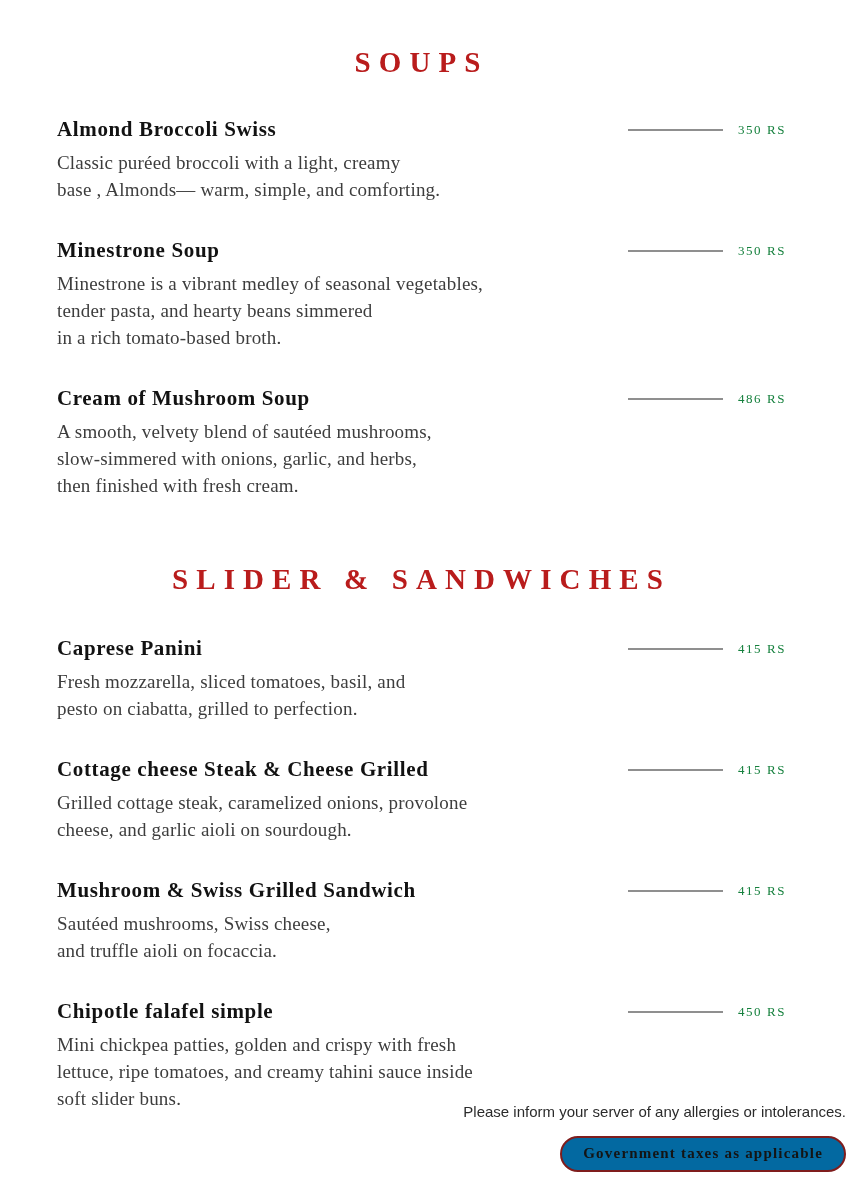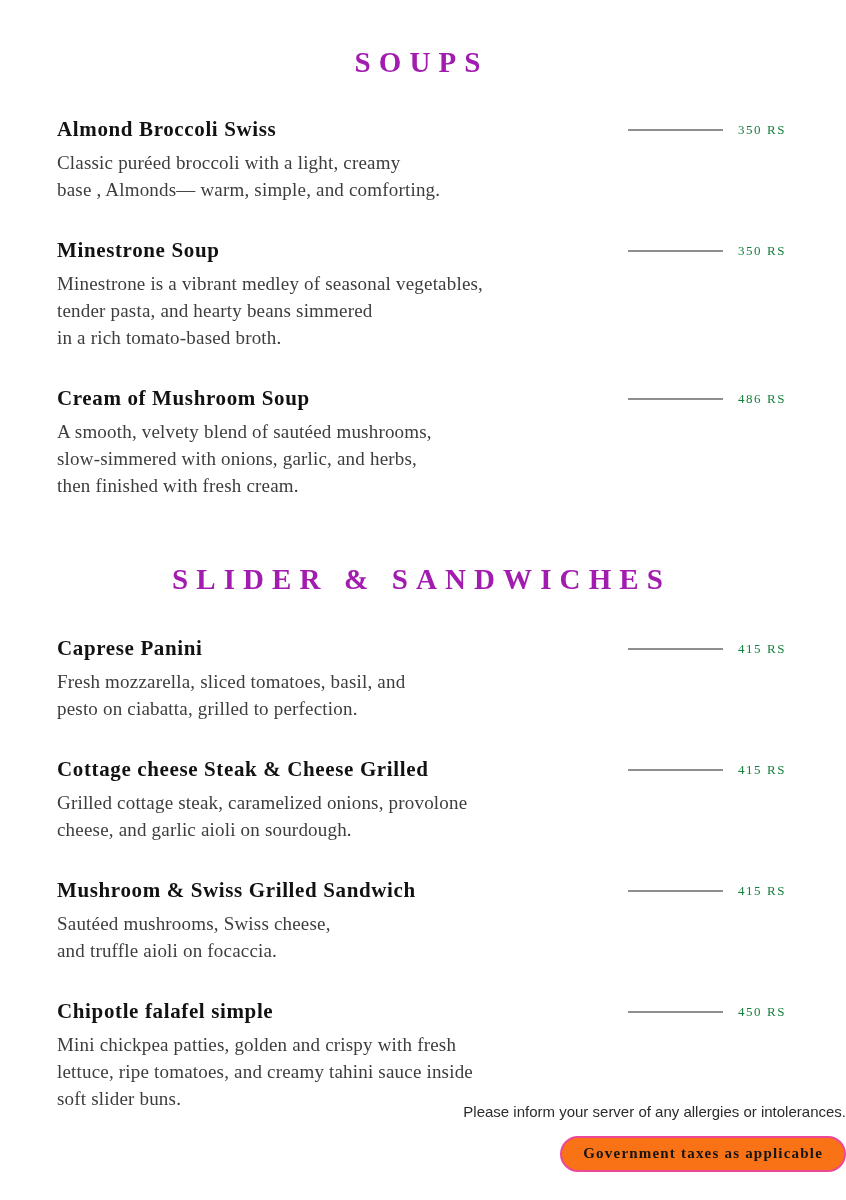--- a/index.html
+++ b/index.html
@@ -13,21 +13,21 @@
     position: relative;
   }
   .menu {
     padding: 46px 60px 0 57px;
   }
   .section-title {
     text-align: center;
     font-size: 29px;
     font-weight: 700;
     letter-spacing: 0.28em;
-    color: #a21caf;
+    color: #b91c1c;
     margin-bottom: 38px;
   }
   .section + .section .section-title {
     margin-top: 64px;
     margin-bottom: 40px;
     text-align: center;
   }
   .menu-item {
     margin-bottom: 35px;
   }
@@ -75,28 +75,28 @@
     text-align: right;
   }
   .footer-note {
     font-family: "Liberation Sans", "DejaVu Sans", sans-serif;
     font-size: 15px;
     color: #2b2b2b;
     margin-bottom: 16px;
   }
   .tax-badge {
     display: inline-block;
-    border: 2px solid #ec4899;
+    border: 2px solid #7f1d1d;
     border-radius: 18px;
     padding: 7px 21px 8px 21px;
     font-size: 15px;
     font-weight: 700;
     letter-spacing: 0.08em;
     color: #141414;
-    background: #f97316;
+    background: #0369a1;
   }
 </style>
 </head>
 <body>
 
 <main class="menu">
   <div>
   <section class="section">
     <h2 class="section-title">SOUPS</h2>
     <div class="section-items">

